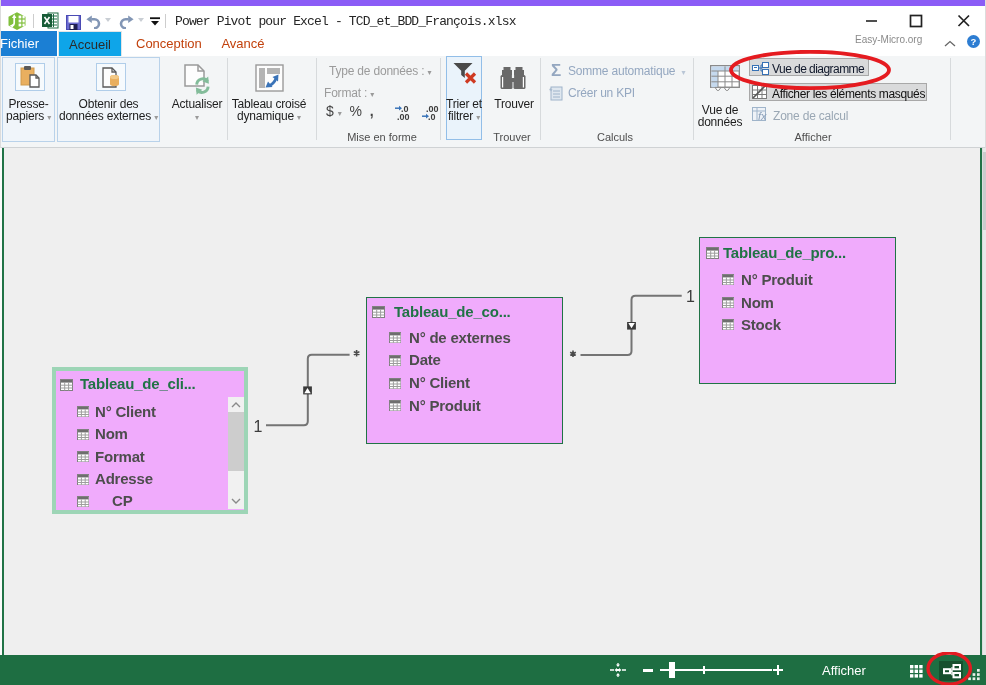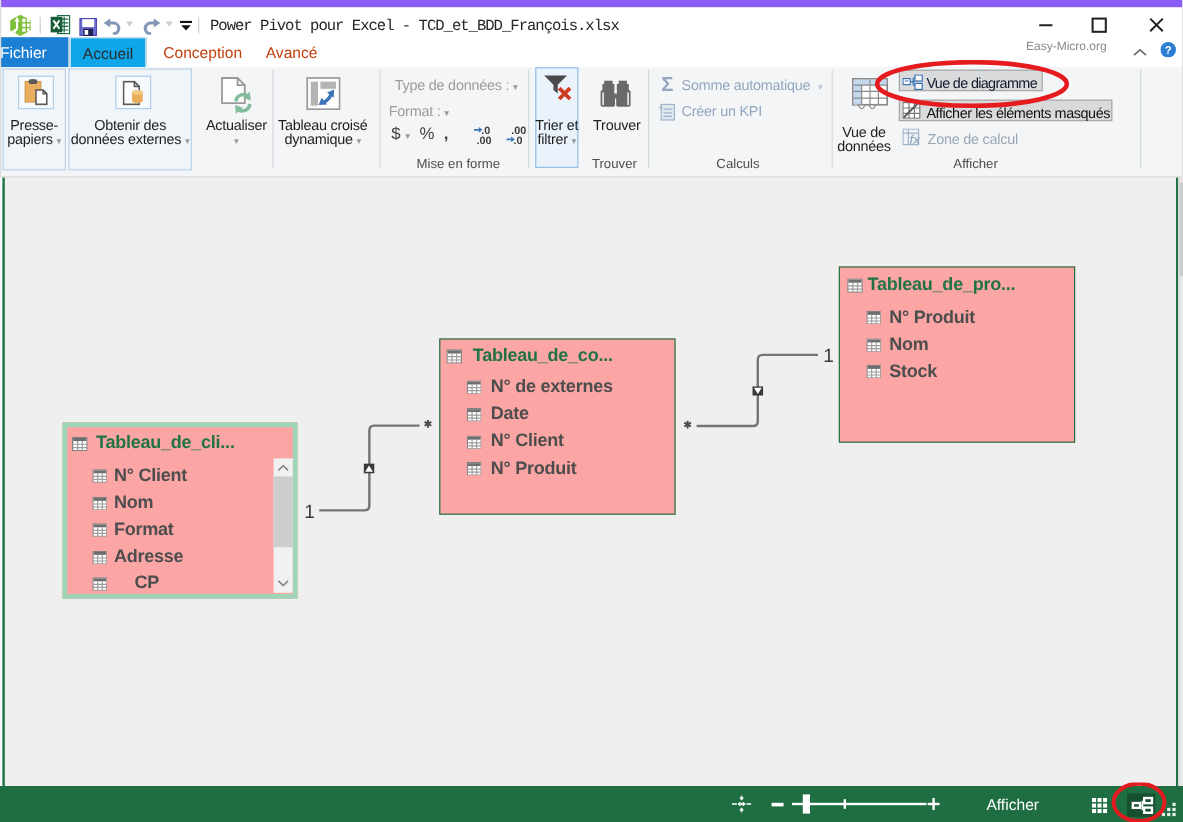--- a/index.html
+++ b/index.html
@@ -31,21 +31,21 @@
 .bluegray { color:#94a7c0; }
 .dd { font-size:8px; color:#9a9a9a; }
 
 
 #canvas { position:absolute; left:0; top:148px; width:986px; height:507px; background:#efefef; }
 #cleft { position:absolute; left:0; top:148px; width:2px; height:507px; background:#fbfbfb; }
 #greenL { position:absolute; left:2px; top:148px; width:2px; height:507px; background:#217346; }
 #greenR { position:absolute; left:980px; top:148px; width:2px; height:507px; background:#217346; }
 #cright { position:absolute; left:982px; top:148px; width:4px; height:507px; background:#e8e8e8; border-left:1px solid #dcdcdc; }
 
-.tbl { position:absolute; background:#fca5a5; }
+.tbl { position:absolute; background:#f0abfc;margin-top:15px; }
 .tbl.sel { border:4px solid #9dd5b6; }
 .tbl.norm { border:1px solid #217346; }
 .ttitle { position:absolute; font-size:15px; line-height:18px; letter-spacing:-0.2px; font-weight:bold; color:#217346; white-space:nowrap; }
 .tfield { position:absolute; font-size:15px; line-height:18px; letter-spacing:-0.2px; font-weight:bold; color:#4d4d4d; white-space:nowrap; }
 
 
 #statusbar { position:absolute; left:0; top:655px; width:986px; height:30px; background:#1e6e42; }
 #afficher { position:absolute; left:822px; top:8px; font-size:13px; color:#fff; }
 </style>
 </head>

